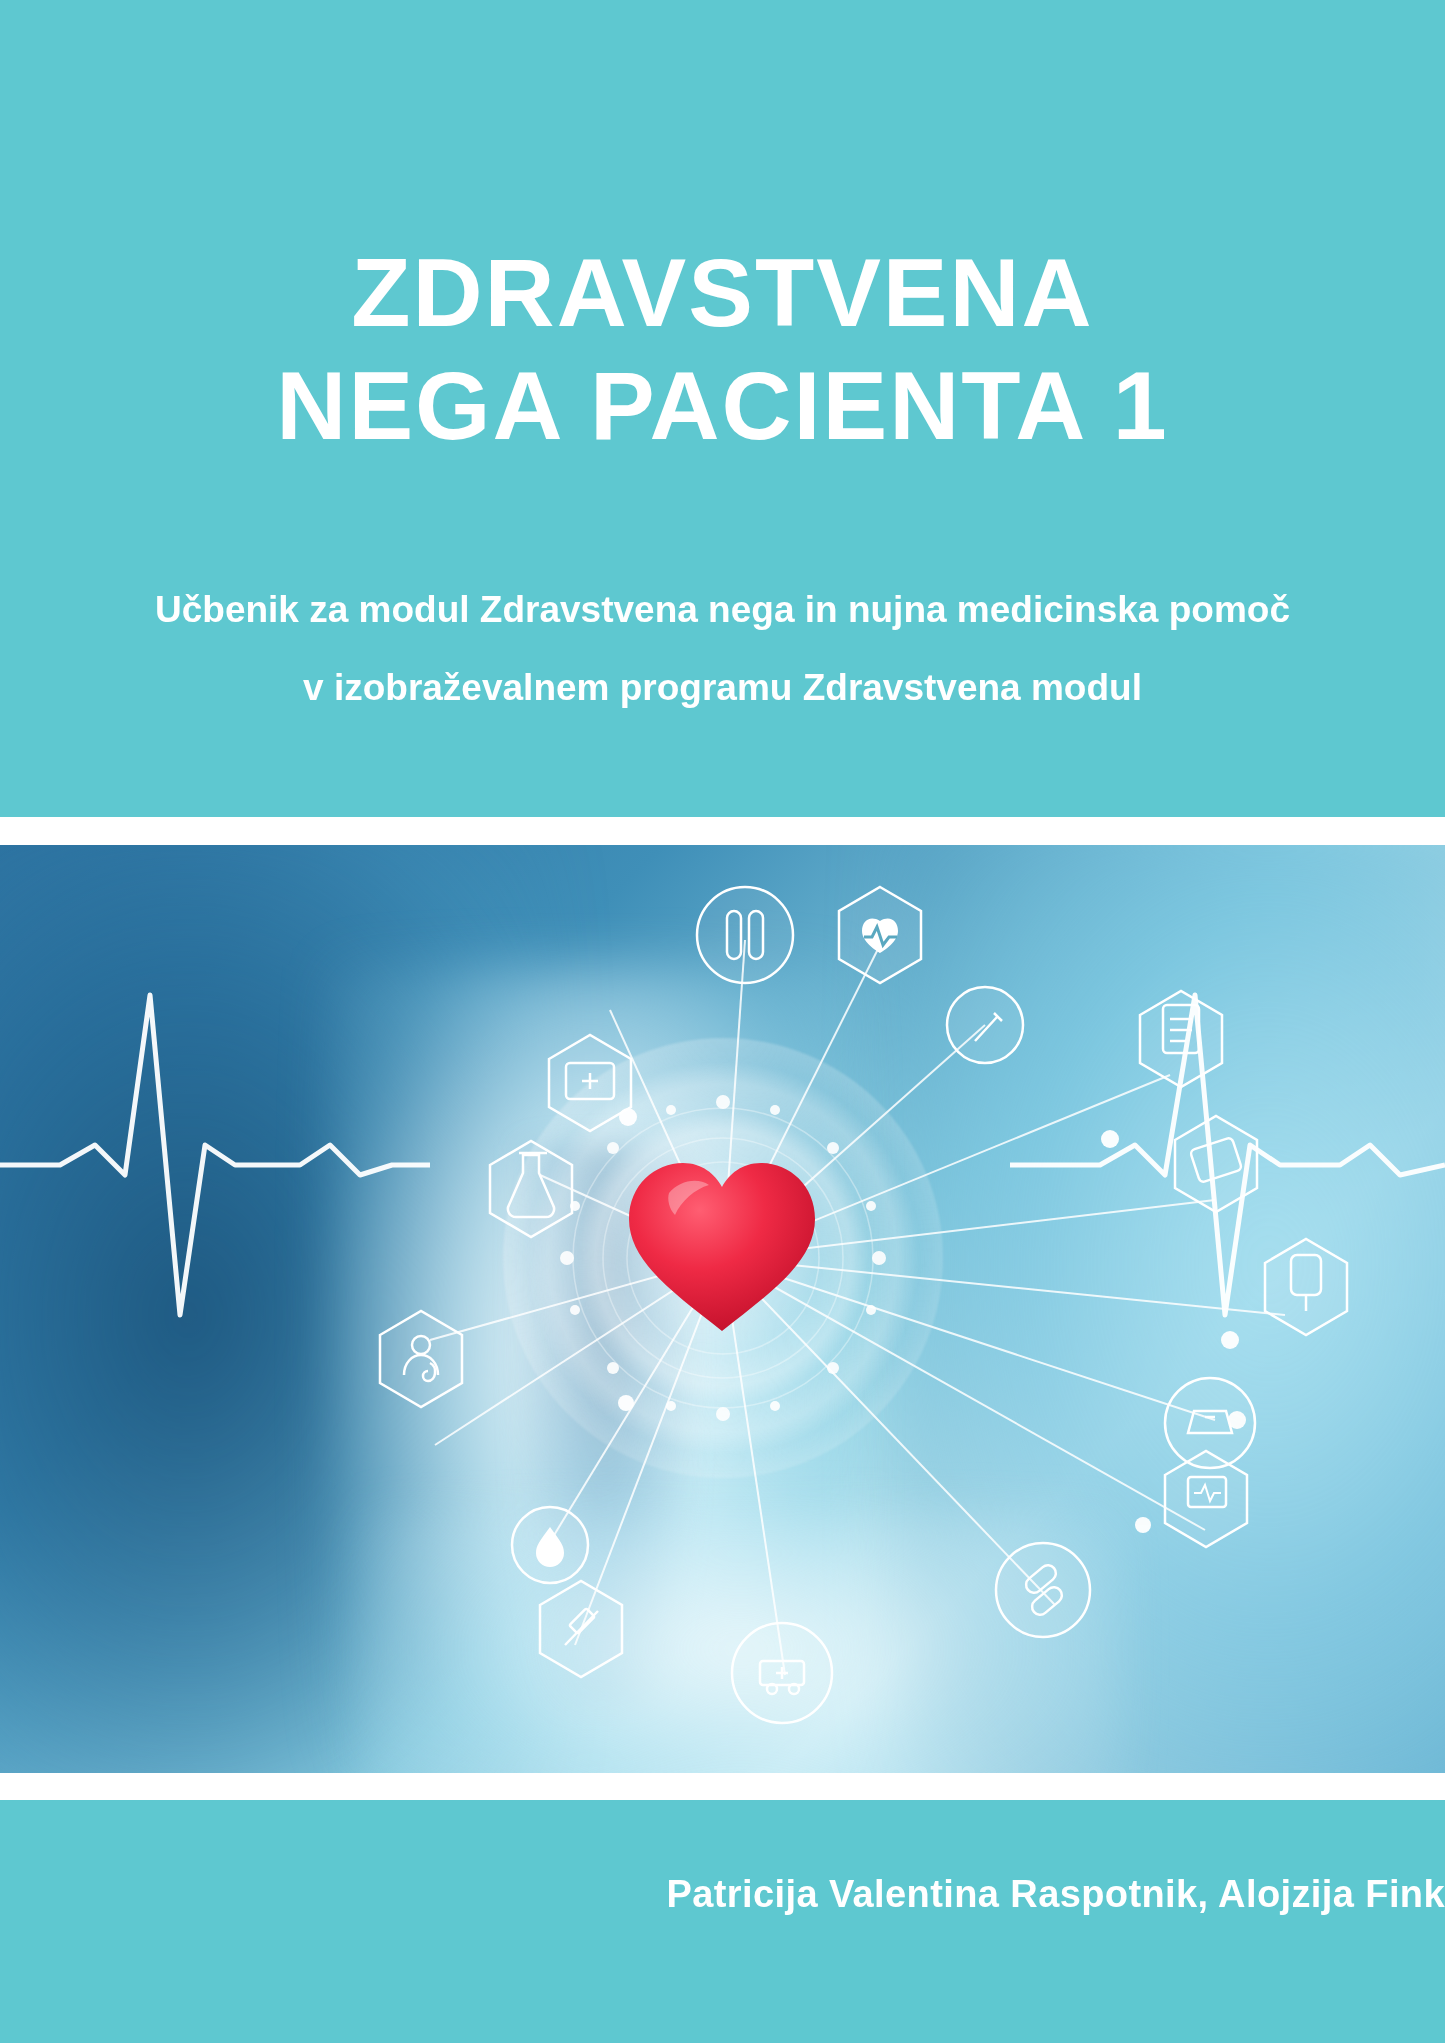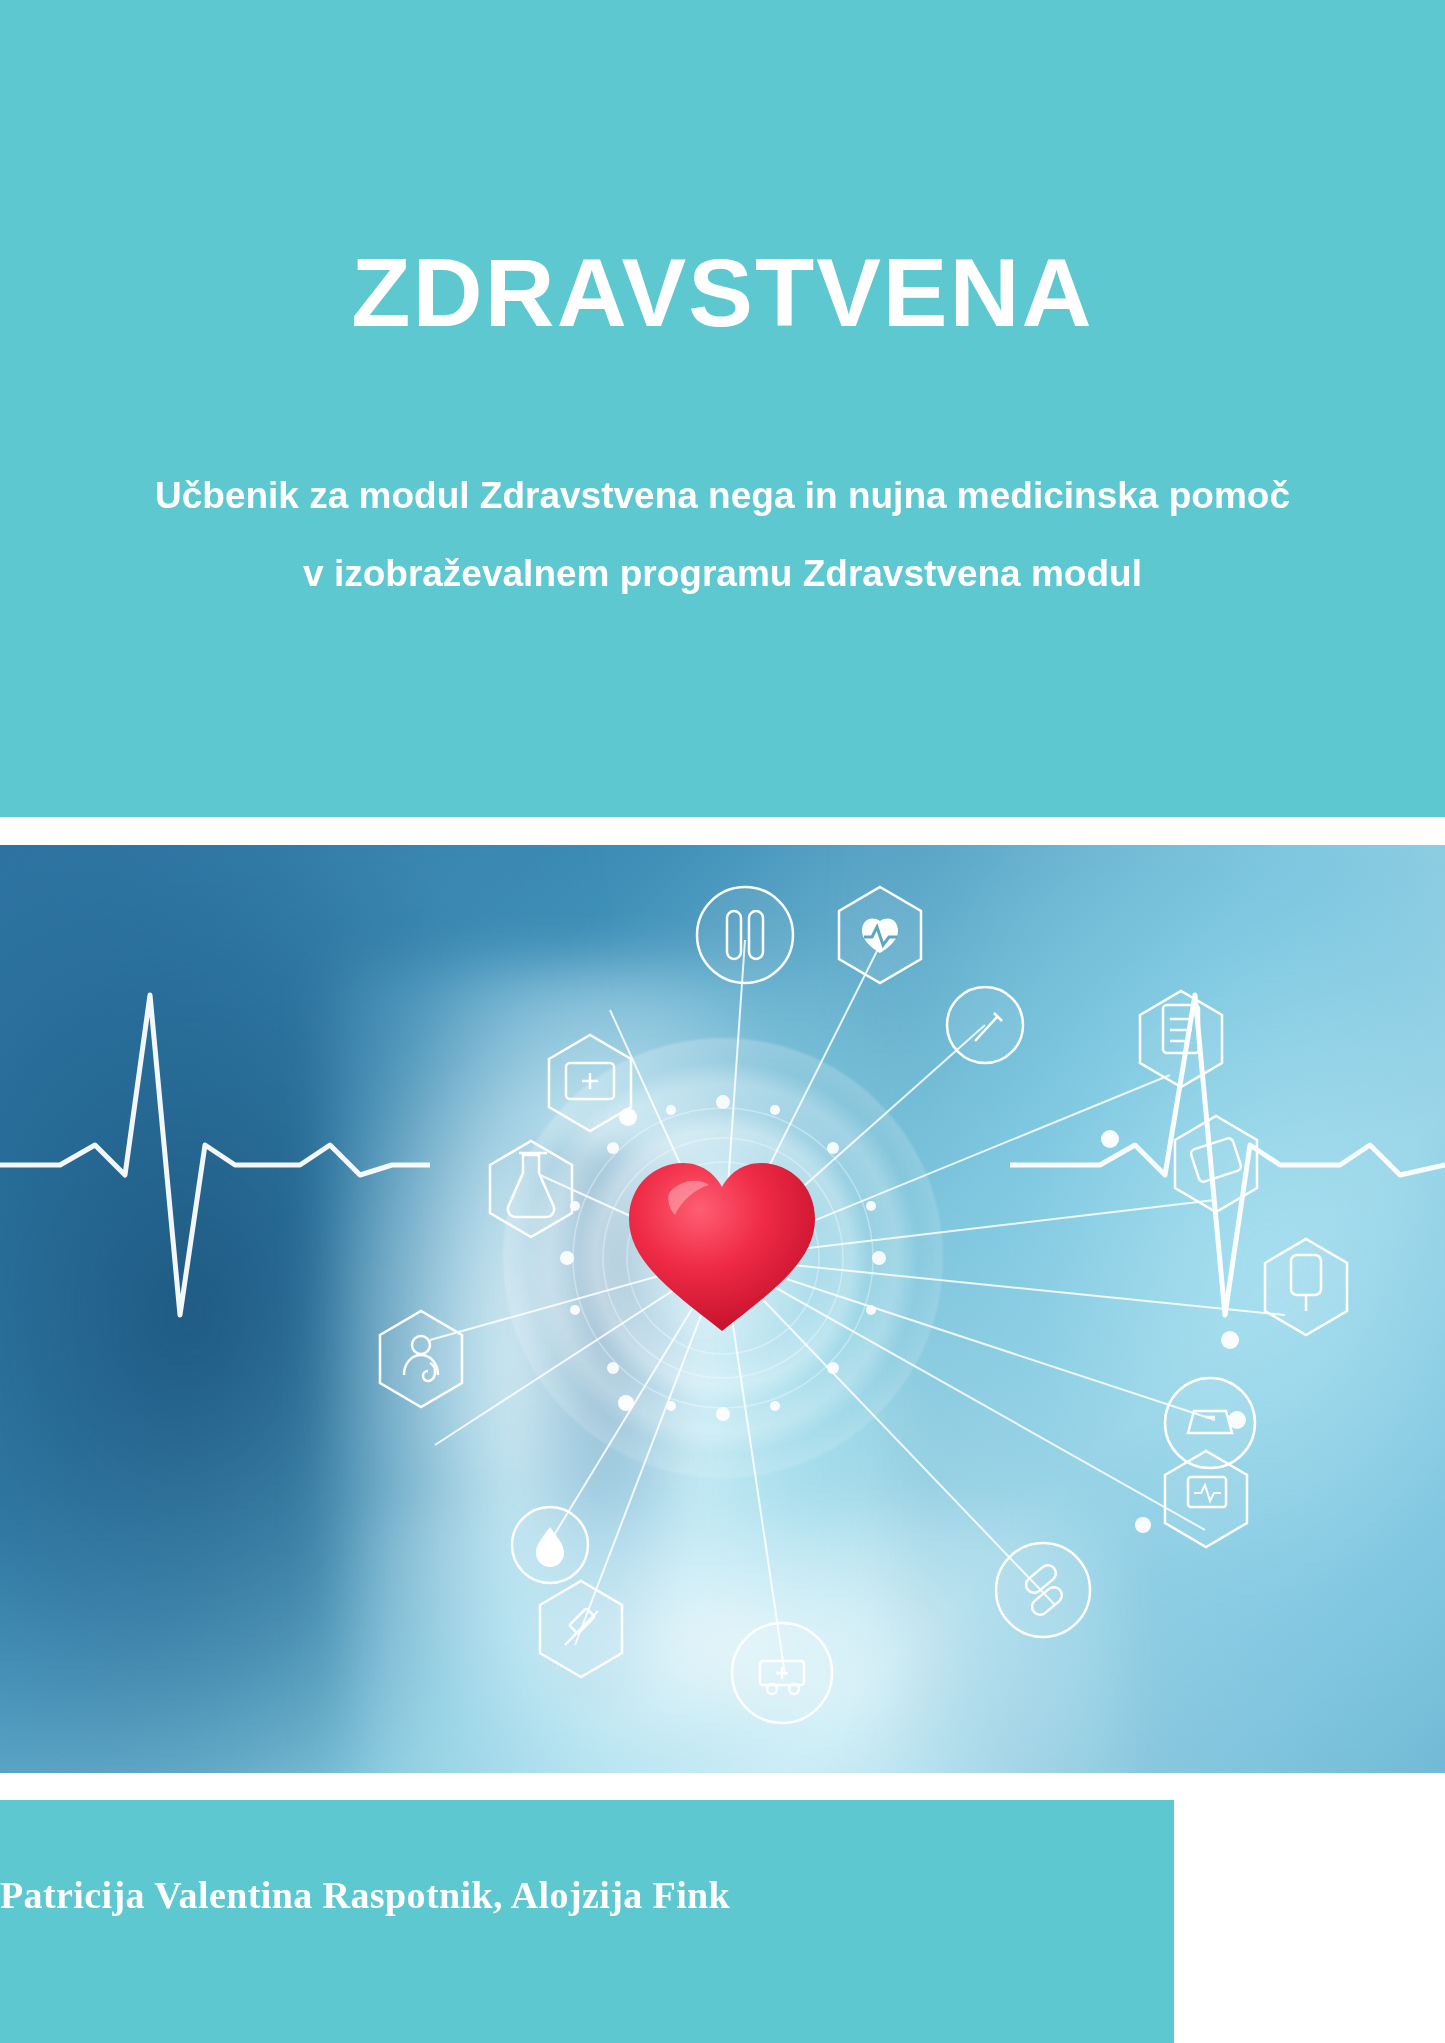--- a/index.html
+++ b/index.html
@@ -145,45 +145,45 @@
     top: 300px;
     width: 210px;
     height: 200px;
   }
 
   
   .bottom-band {
     position: absolute;
     left: 0;
     bottom: 0;
-    width: 1174px;
+    width: 1445px;
     height: 243px;
     background: #5ec8d0;
     display: flex;
     align-items: flex-start;
-    justify-content: flex-start;
-    font-family: Liberation Serif, serif;
+    justify-content: flex-end;
   }
   .authors {
     margin-top: 73px;
     color: #ffffff;
     font-size: 38px;
     font-weight: bold;
     text-align: center;
     letter-spacing: 0.4px;
   }
 </style>
 </head>
 <body>
 
 <div class="cover">
 
   <div class="top-band">
     <div class="title-block">
       <div class="title-line">ZDRAVSTVENA</div>
+      <div class="title-line">NEGA PACIENTA 1</div>
     </div>
     <div class="subtitle-block">
       <div class="subtitle-line">Učbenik za modul Zdravstvena nega in nujna medicinska pomoč</div>
       <div class="subtitle-line">v izobraževalnem programu Zdravstvena modul</div>
     </div>
   </div>
 
   <div class="image-panel">
     <div class="img-blur-a"></div>
     <div class="img-blur-c"></div>

